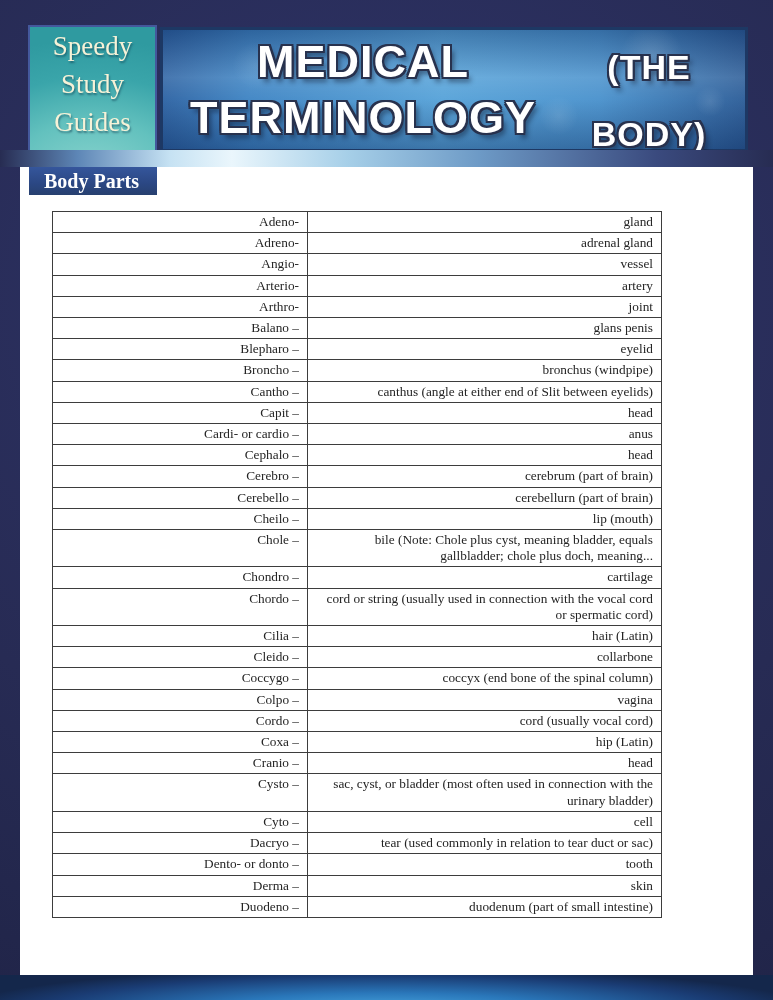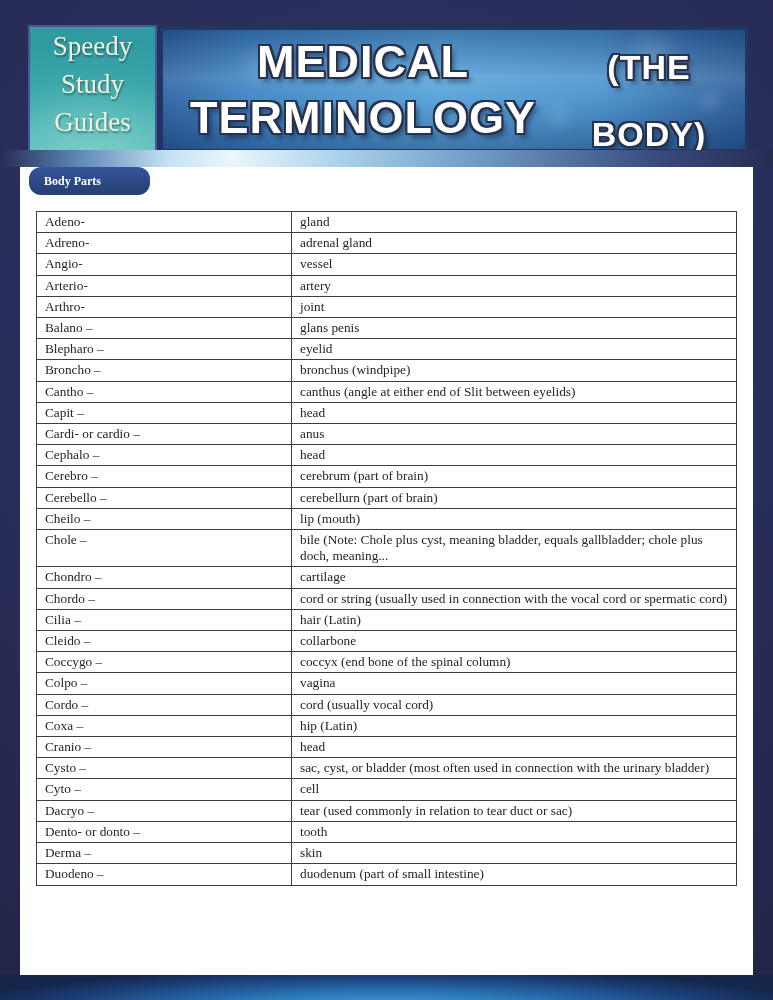--- a/index.html
+++ b/index.html
@@ -60,26 +60,26 @@
       #a6cfe8 45%, #6d9ac6 62%, #3a4a7e 85%, #272c52 100%);
   }
 
   
   .panel { position:absolute; left:20px; top:167px; width:733px; height:808px; background:#ffffff; }
 
   .section-tab {
     position:absolute; left:9px; top:0; min-width:121px; height:28px;
     background:linear-gradient(180deg, #35569c 0%, #2b4783 60%, #27406f 100%);
     color:#ffffff; font-family:"Liberation Serif", serif; font-weight:bold;
-    font-size:12px; line-height:28px; padding:0 18px 0 15px;border-radius:12px;
+    font-size:20px; line-height:28px; padding:0 18px 0 15px;
   }
 
   table.terms {
-    position:absolute; left:16px; top:44px; width:701px;
-    border-collapse:collapse; table-layout:fixed;
+    position:absolute; left:32px; top:44px; width:610px;
+    border-collapse:collapse; table-layout:fixed;text-align:right;
   }
   table.terms td {
     border:1.6px solid #3d3d3d;
     font-family:"Liberation Serif", serif;
     font-size:13.3px; line-height:16.2px; color:#242424;
     padding:2px 8px; vertical-align:top;
     overflow:hidden;
   }
   td.term-cell { width:255px; }
 

